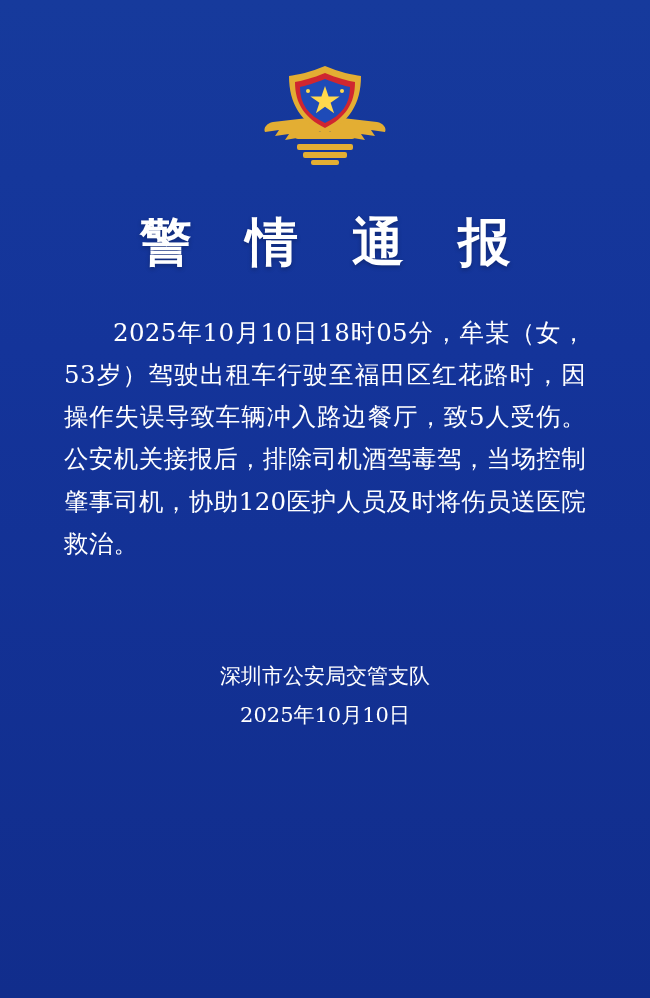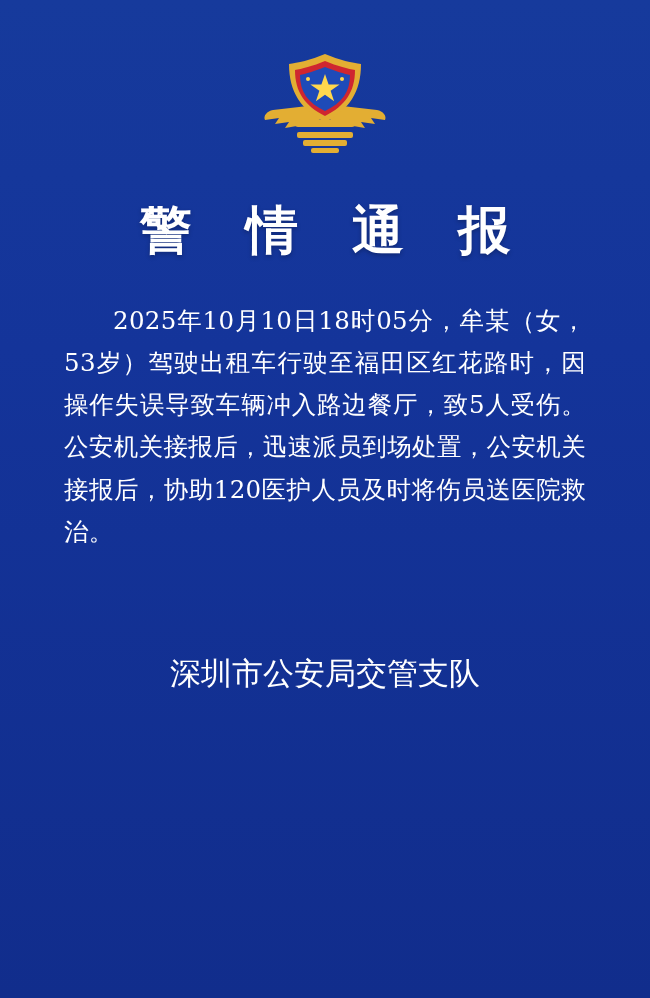--- a/index.html
+++ b/index.html
@@ -12,21 +12,21 @@
     background: #13338f;
     font-family: "DejaVu Serif", "Liberation Serif", serif;
     overflow: hidden;
   }
   .poster {
     position: relative;
     width: 650px;
     height: 998px;
     background: linear-gradient(180deg, #163a9c 0%, #14349a 35%, #112d8c 100%);
     box-sizing: border-box;
-    padding: 0 64px;
+    padding: 12px 64px;
   }
   
   .emblem-wrap {
     padding-top: 48px;
     display: flex;
     justify-content: center;
     align-items: flex-start;
     height: 120px;
   }
   .emblem {
@@ -58,21 +58,21 @@
   }
   .body-text p {
     margin: 0 0 14px 0;
     text-indent: 2em;
   }
   
   .signature {
     margin-top: 92px;
     text-align: center;
     color: #ffffff;
-    font-size: 31px;
+    font-size: 21px;
     line-height: 1.85;
   }
   .sig-line {
     display: block;
   }
 </style>
 </head>
 <body>
 
 <div class="poster">
@@ -104,20 +104,21 @@
         <circle cx="83" cy="31" r="2" fill="#ffd84d"></circle>
 
         <rect x="36" y="72" width="60" height="7" rx="3" fill="#e3ae33"></rect>
       </svg>
     </div>
   </div>
 
   <div class="title">警 情 通 报</div>
 
   <div class="body-text">
-    <p>2025年10月10日18时05分，牟某（女，53岁）驾驶出租车行驶至福田区红花路时，因操作失误导致车辆冲入路边餐厅，致5人受伤。公安机关接报后，迅速派员到场处置，公安机关接报后，协助120医护人员及时将伤员送医院救治。</p>
+    <p>2025年10月10日18时05分，牟某（女，53岁）驾驶出租车行驶至福田区红花路时，因操作失误导致车辆冲入路边餐厅，致5人受伤。公安机关接报后，排除司机酒驾毒驾，当场控制肇事司机，协助120医护人员及时将伤员送医院救治。</p>
   </div>
 
   <div class="signature">
     <span class="sig-line">深圳市公安局交管支队</span>
+    <span class="sig-line">2025年10月10日</span>
   </div>
 
 </div>
 
 </body></html>

